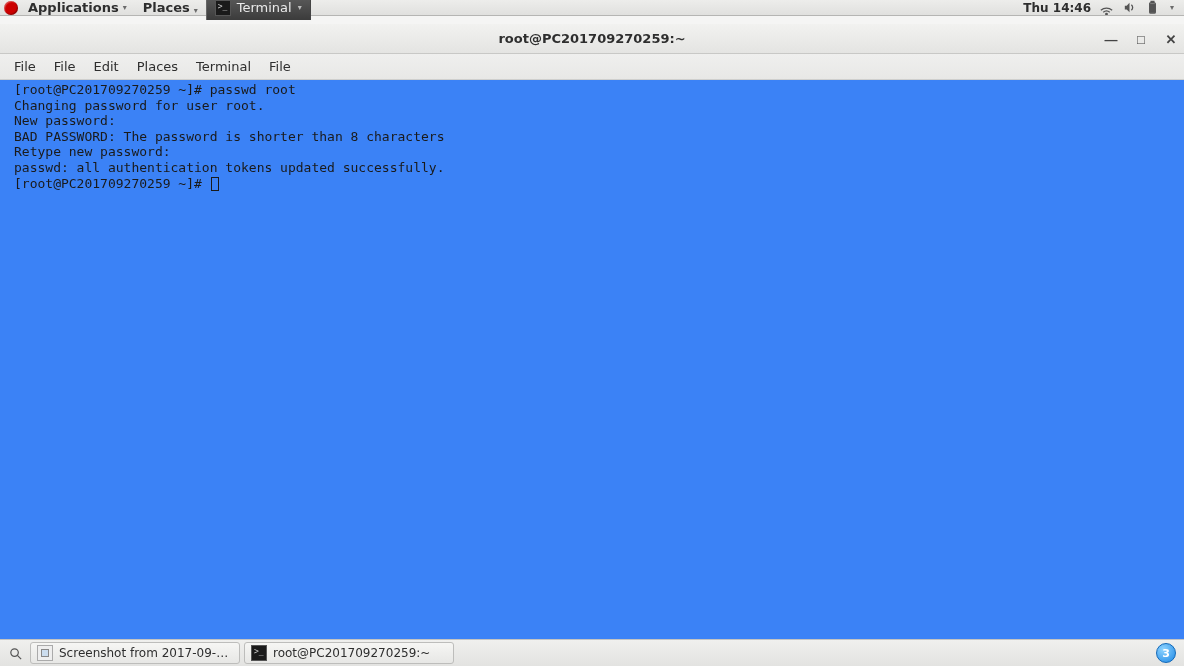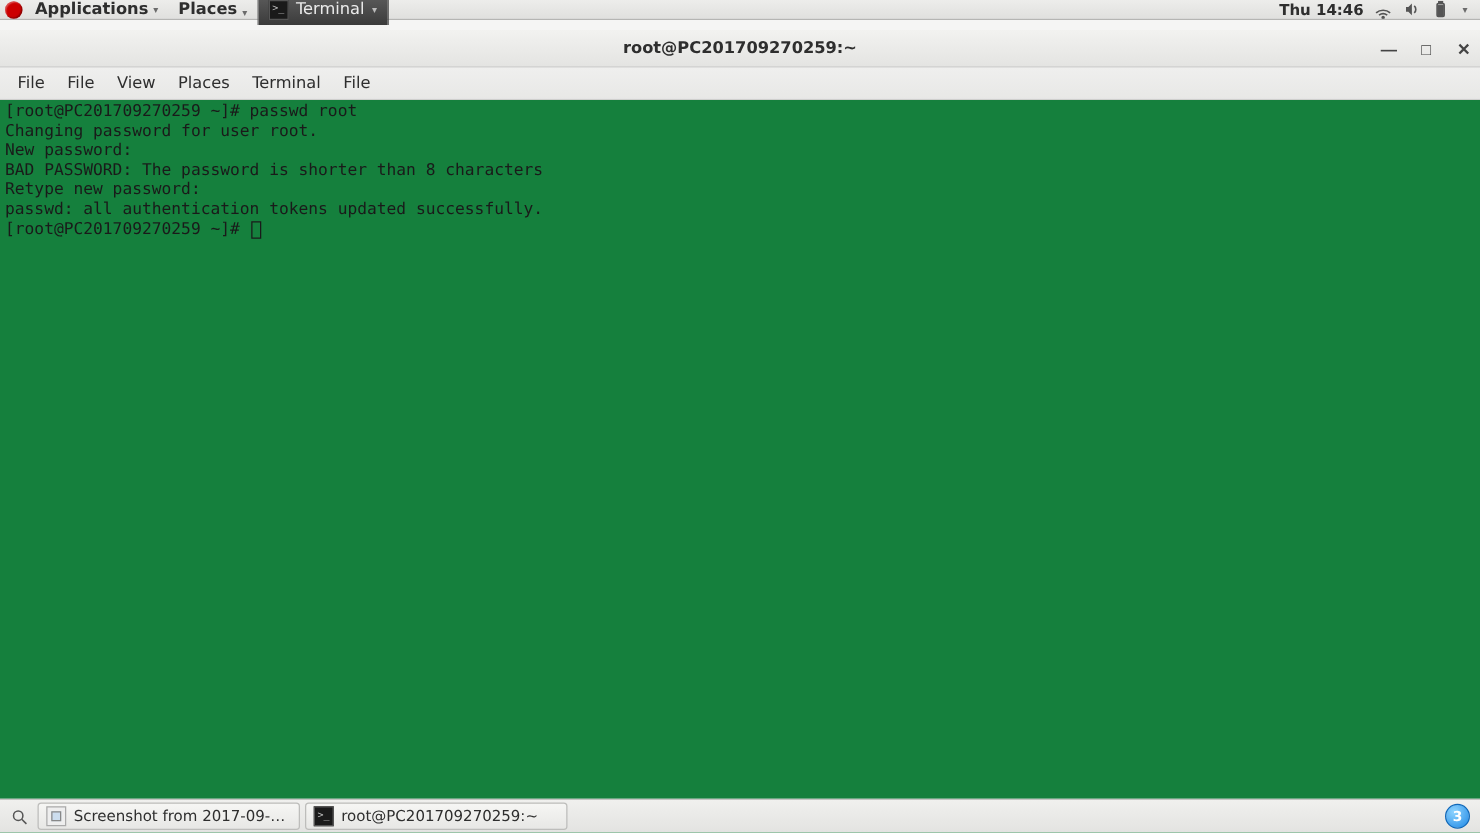--- a/index.html
+++ b/index.html
@@ -97,26 +97,26 @@
   display:flex;
   align-items:center;
   padding:0 6px;
   gap:2px;
   font-size:13px;
 }
 .menubar .mi { padding:2px 8px; color:#2e2e2e; }
 
 .terminal-body {
   flex:1;
-  background:#15803d;
+  background:#3b82f6;
   color:#1a1a1a;
   font-family:"DejaVu Sans Mono","Liberation Mono",monospace;
   font-size:13px;
   line-height:15.6px;
-  padding:2px 4px;
+  padding:2px 14px;
   white-space:pre;
 }
 .cursor {
   display:inline-block;
   width:8px; height:14px;
   border:1px solid #1a1a1a;
   vertical-align:text-bottom;
   margin-left:1px;
 }
 
@@ -239,21 +239,21 @@
     <span>root@PC201709270259:~</span>
     <div class="win-controls">
       <span class="wc">—</span>
       <span class="wc">□</span>
       <span class="wc">✕</span>
     </div>
   </div>
   <div class="menubar">
     <div class="mi">File</div>
     <div class="mi">File</div>
-    <div class="mi">View</div>
+    <div class="mi">Edit</div>
     <div class="mi">Places</div>
     <div class="mi">Terminal</div>
     <div class="mi">File</div>
   </div>
   <div class="terminal-body"><span>[root@PC201709270259 ~]# passwd root</span>
 <span>Changing password for user root.</span>
 <span>New password: </span>
 <span>BAD PASSWORD: The password is shorter than 8 characters</span>
 <span>Retype new password: </span>
 <span>passwd: all authentication tokens updated successfully.</span>

